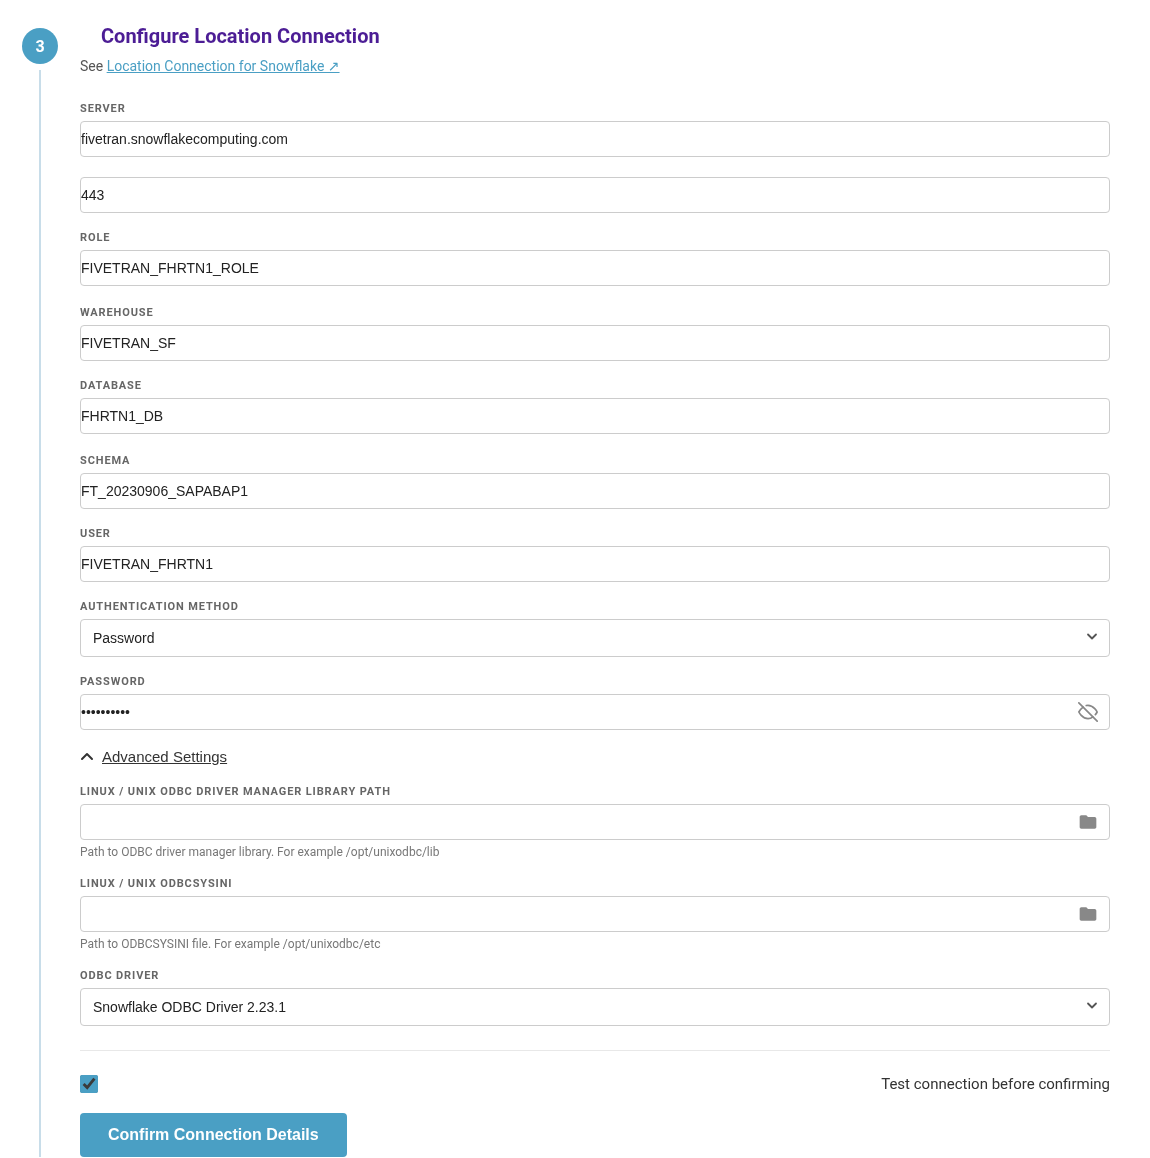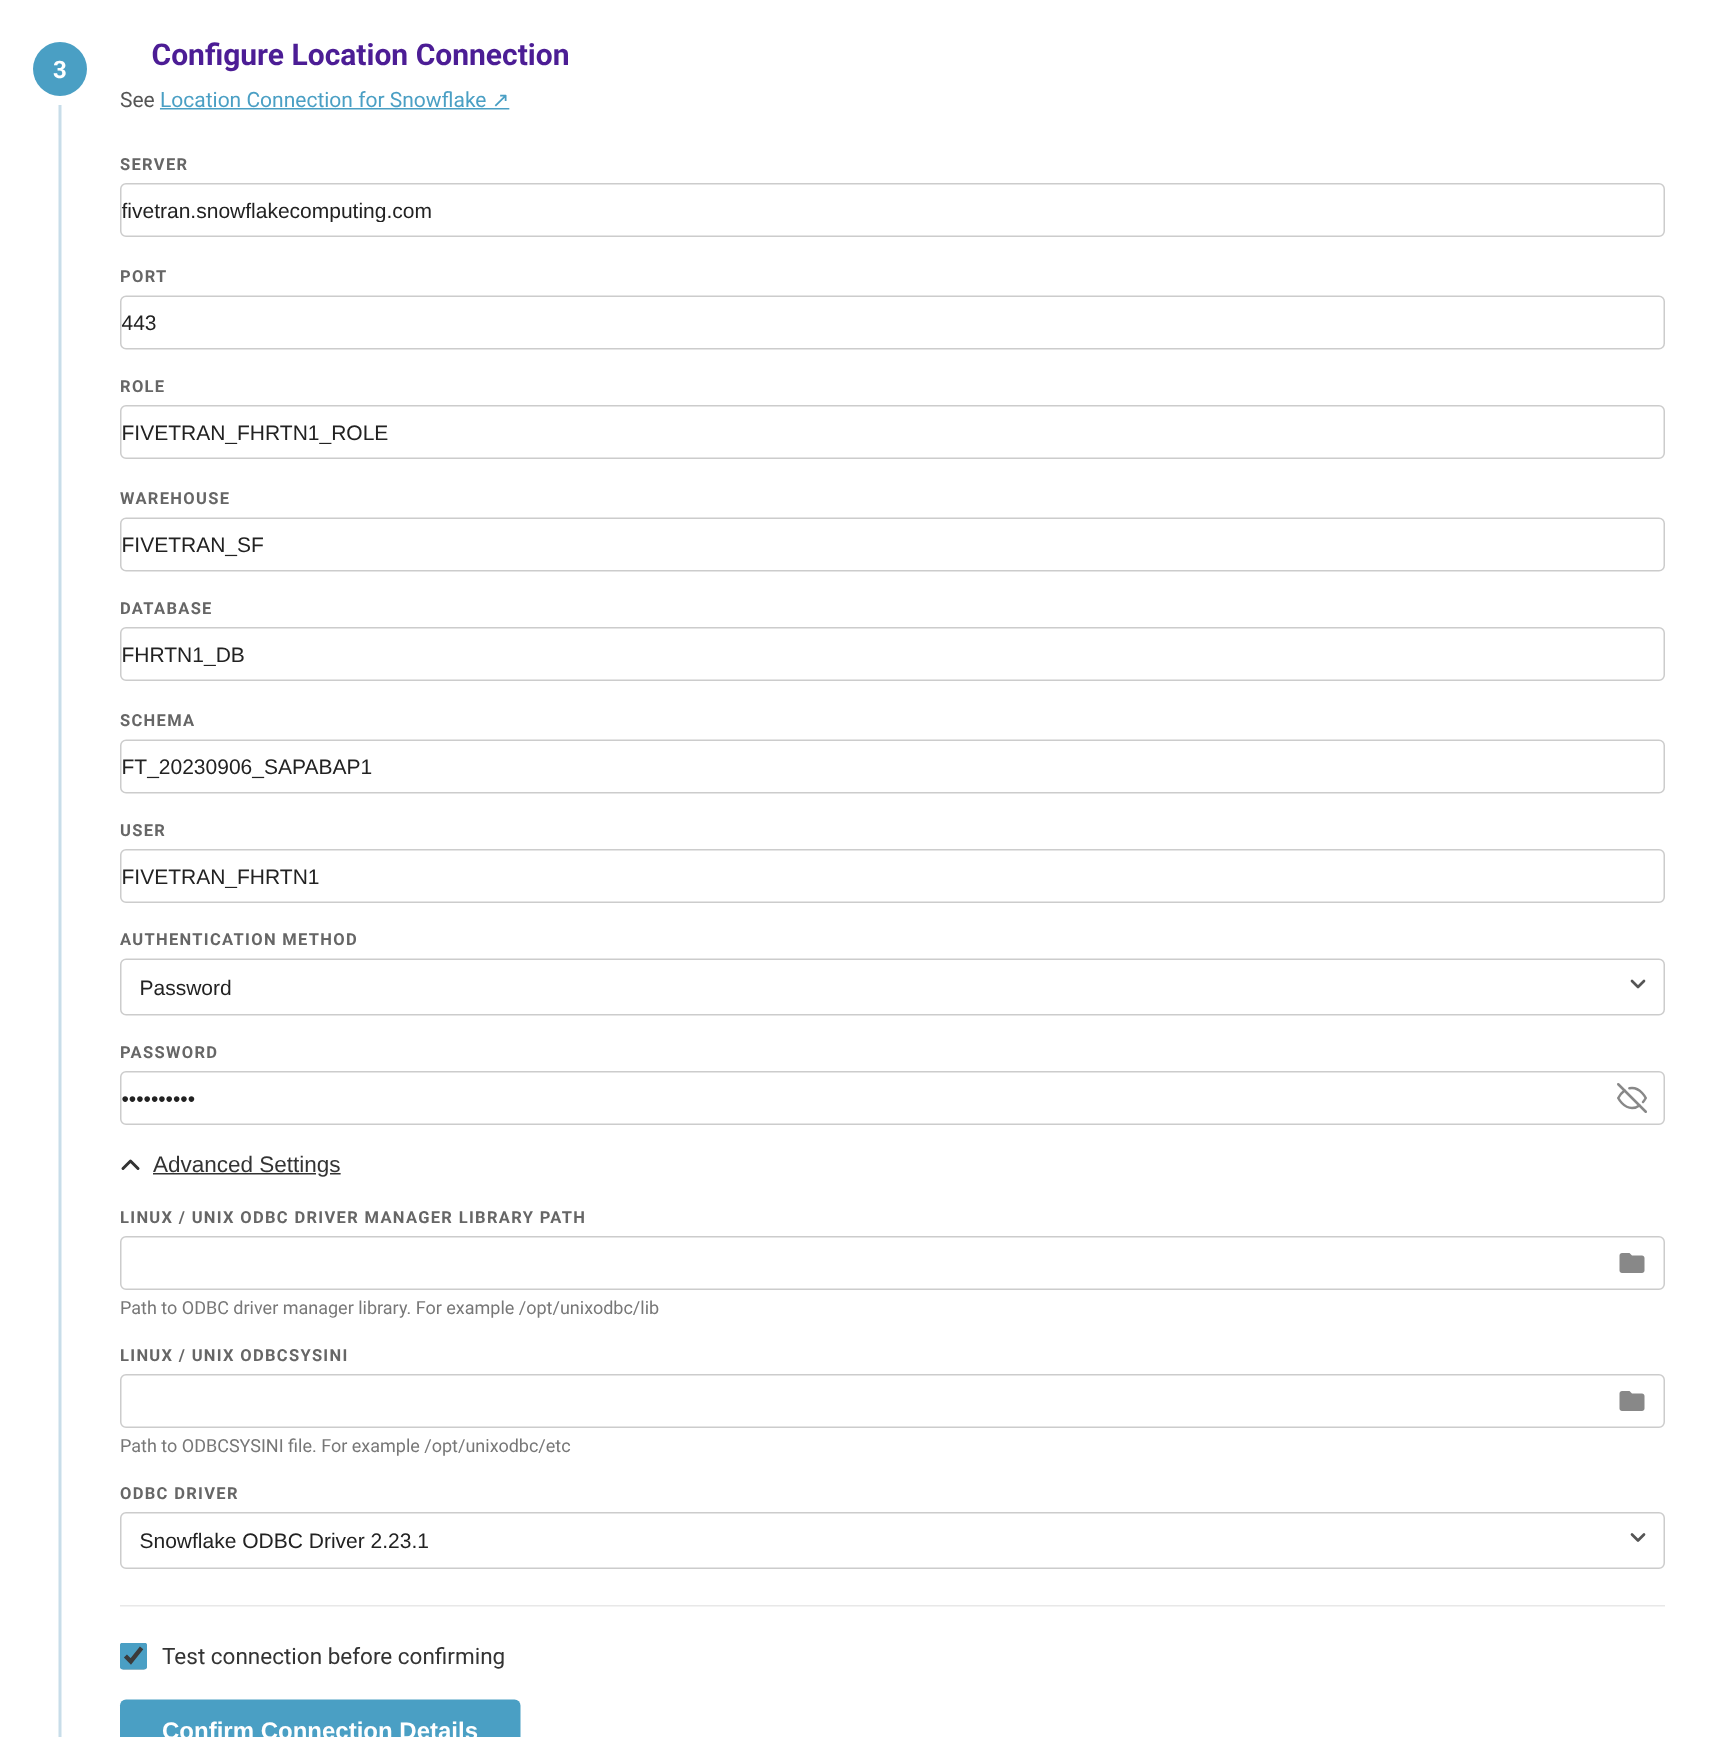--- a/index.html
+++ b/index.html
@@ -163,20 +163,21 @@
     .divider {
       height: 1px;
       background: #e8e8e8;
       margin: 24px 0;
     }
     .checkbox-row {
       display: flex;
       align-items: center;
       gap: 10px;
       margin-bottom: 20px;
+      justify-content: space-between;
     }
     .checkbox-input {
       width: 18px;
       height: 18px;
       accent-color: #4a9fc4;
       cursor: pointer;
     }
     .checkbox-label {
       font-size: 15px;
       color: #333;
@@ -220,21 +221,20 @@
       <a href="#">Location Connection for Snowflake ↗</a>
     </p>
 
     
     <div class="form-row">
       <div class="form-group">
         <label class="form-label">SERVER</label>
         <input type="text" class="form-input" value="fivetran.snowflakecomputing.com" style="">
       </div>
       <div class="form-group">
-        <label class="form-label">PORT</label>
         <input type="text" class="form-input" value="443" style="">
       </div>
     </div>
 
     
     <div class="form-row">
       <div class="form-group">
         <label class="form-label">ROLE</label>
         <input type="text" class="form-input" value="FIVETRAN_FHRTN1_ROLE" style="">
       </div>

